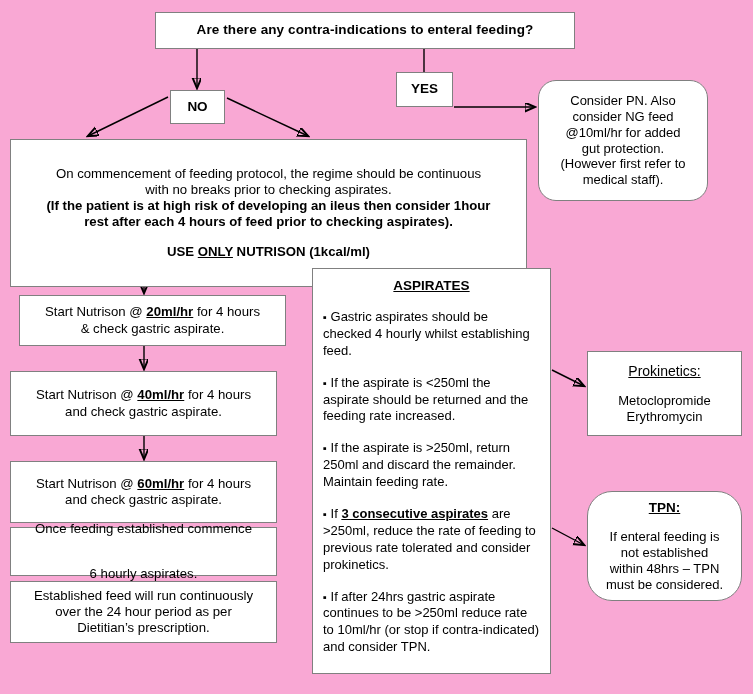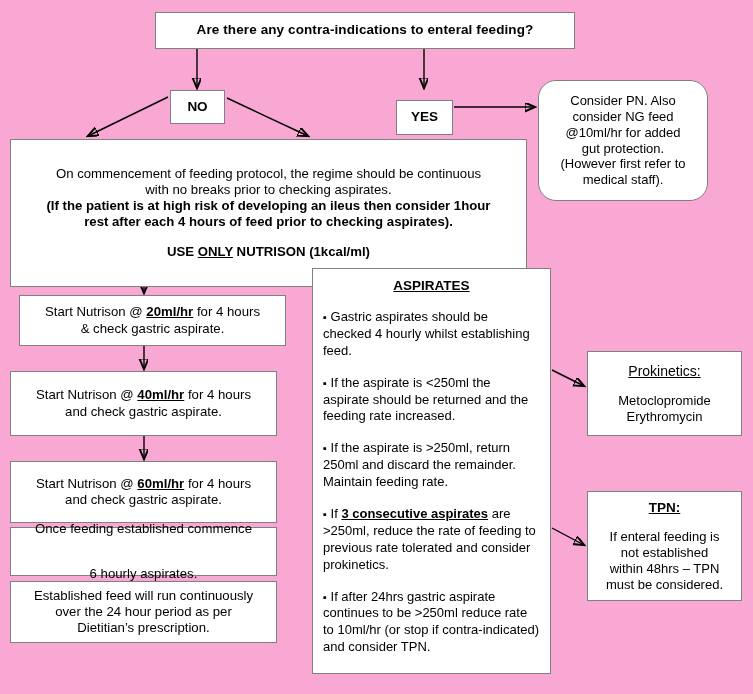--- a/index.html
+++ b/index.html
@@ -40,21 +40,21 @@
   
   #q-box {
     left: 155px; top: 12px; width: 420px; height: 37px;
     font-size: 13.5px; font-weight: bold; letter-spacing: .1px;
   }
   #no-box {
     left: 170px; top: 90px; width: 55px; height: 34px;
     font-size: 13.5px; font-weight: bold;
   }
   #yes-box {
-    left: 396px; top: 100px; width: 57px; height: 35px;
+    left: 396px; top: 72px; width: 57px; height: 35px;
     font-size: 13.5px; font-weight: bold;
   }
   #pn-box {
     left: 538px; top: 80px; width: 170px; height: 121px;
     font-size: 13px; padding: 0 6px; border-radius: 18px;
   }
   #protocol-box {
     left: 10px; top: 139px; width: 517px; height: 148px;
     font-size: 13.2px; padding: 0 8px;
   }
@@ -87,21 +87,21 @@
   #aspirates-box .bullet:last-child { margin-bottom: 0; }
   #aspirates-box .bullet .dot { font-size: 11px; }
 
   #prokinetics-box {
     left: 587px; top: 351px; width: 155px; height: 85px; font-size: 13px;
   }
   #prokinetics-box .head {
     font-weight: normal; text-decoration: underline; margin-bottom: 13px; font-size: 14px;
   }
   #tpn-box {
-    left: 587px; top: 491px; width: 155px; height: 110px; font-size: 13px;
+    left: 587px; top: 491px; width: 155px; height: 110px; font-size: 13px; border-radius: 25px;
   }
   #tpn-box .head {
     font-weight: bold; text-decoration: underline; margin-bottom: 13px; font-size: 13.5px;
   }
 
   
   svg#wires {
     position: absolute;
     left: 0; top: 0;
     width: 753px; height: 694px;

